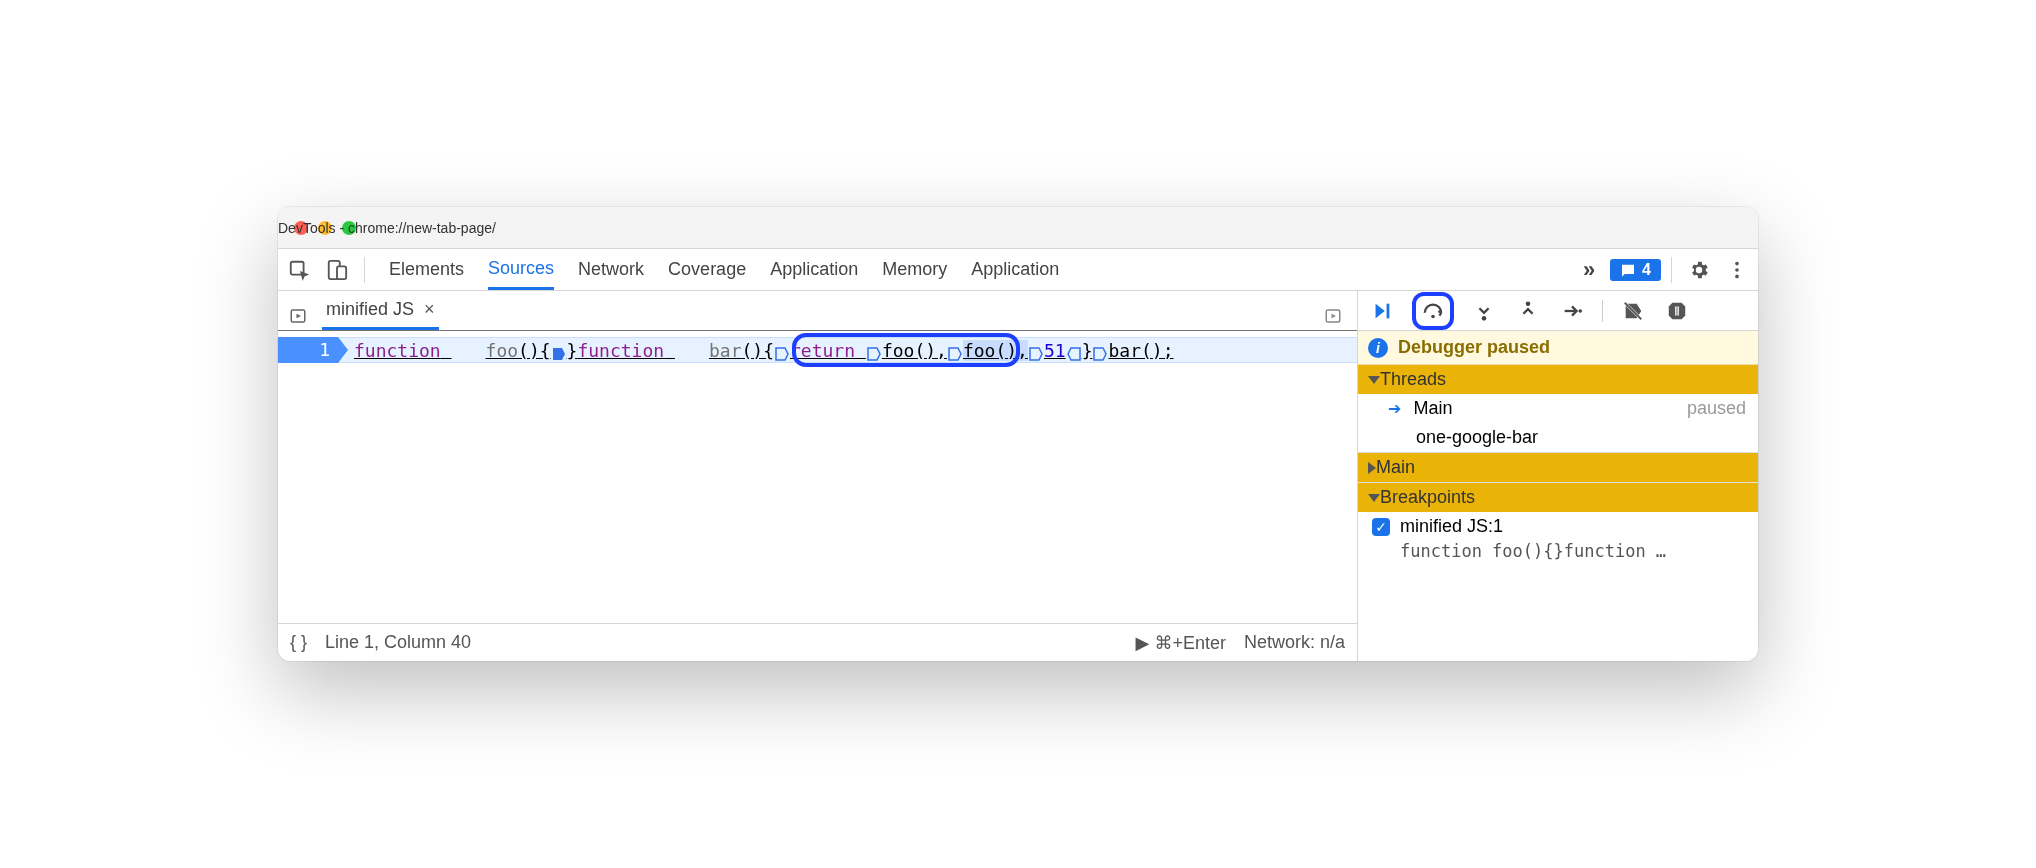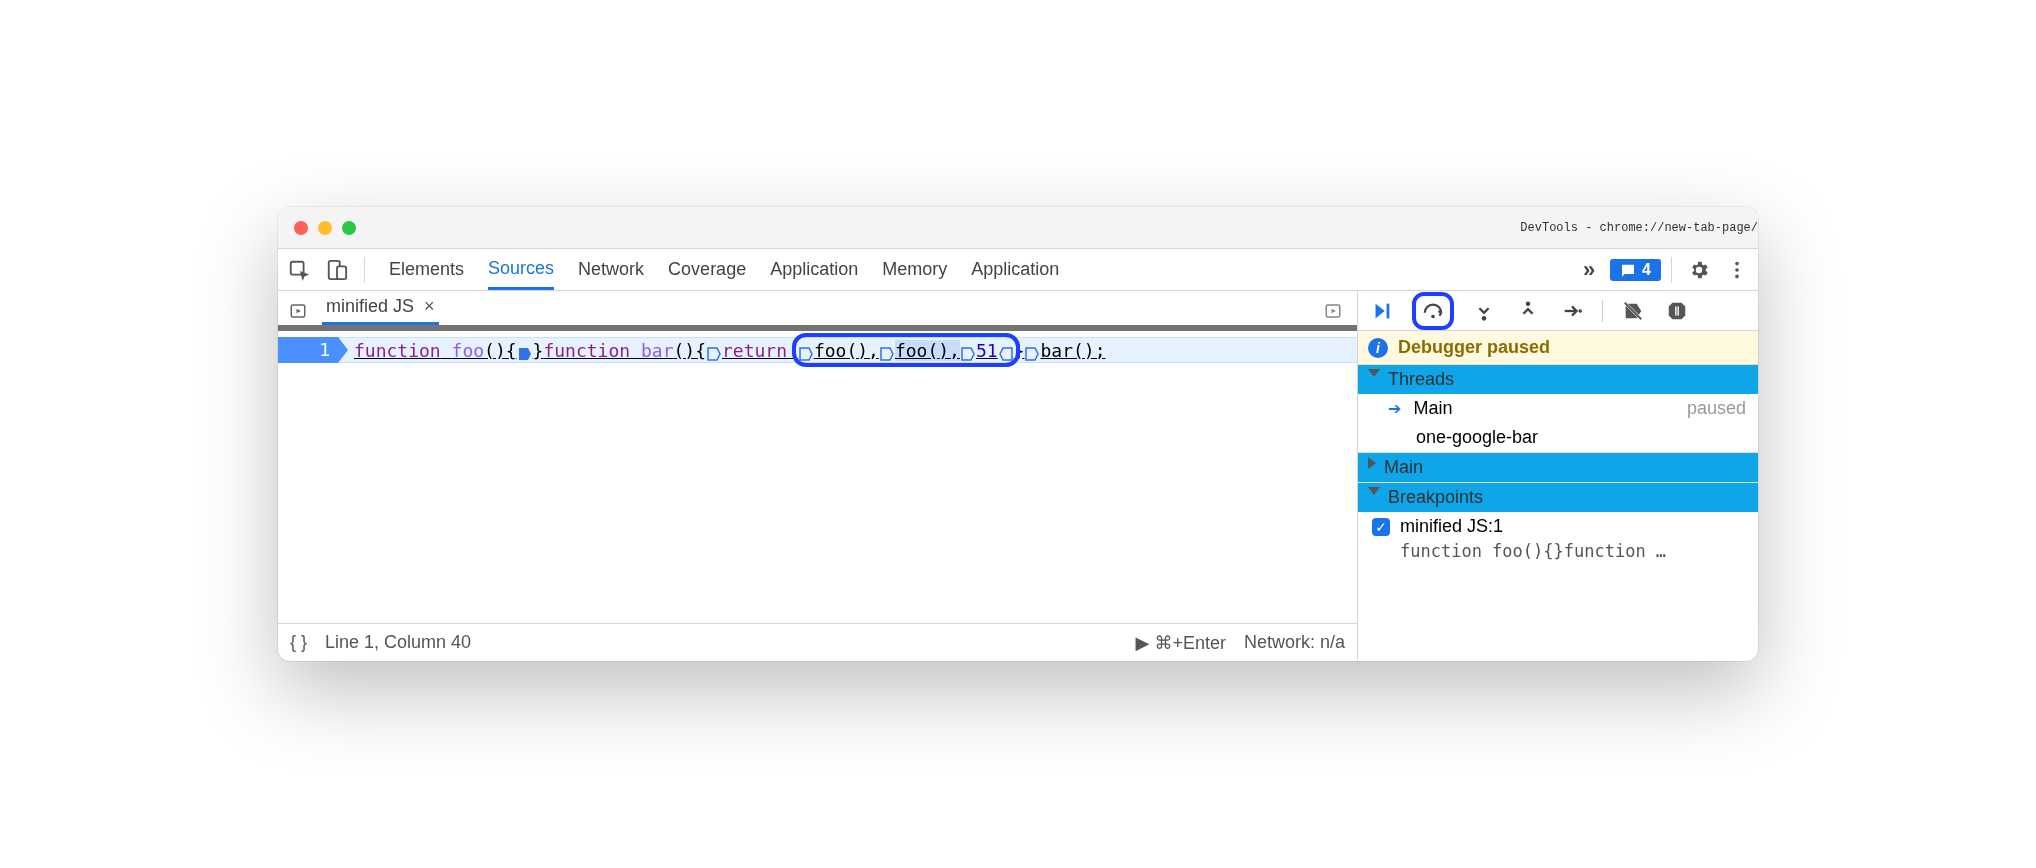--- a/index.html
+++ b/index.html
@@ -29,24 +29,23 @@
     align-items: center;
     position: relative;
     border-bottom: 1px solid #d6d6d6;
   }
   .traffic { display:flex; gap:10px; padding-left:16px; }
   .traffic span { width:14px; height:14px; border-radius:50%; }
   .t-close { background:#ff5f57; }
   .t-min   { background:#ffbd2e; }
   .t-max   { background:#28c940; }
   .title {
-    position:absolute; left:0; right:0; text-align:right;
-    font-size:12px; color:#323232; font-weight:500;
+    position:absolute; left:0; right:0; text-align:left;
+    font-size:14px; color:#323232; font-weight:500;
     pointer-events:none;
-    font-family:Liberation Mono, monospace;
   }
   
   .toolbar {
     height: 42px;
     display:flex; align-items:center;
     border-bottom: 1px solid #d6d6d6;
     padding: 0 4px;
     gap: 4px;
   }
   .tool-ico { width:34px; height:34px; display:flex; align-items:center; justify-content:center; color:#555; cursor:pointer; }
@@ -60,21 +59,21 @@
     background:#1a73e8; color:#fff; font-size:16px; font-weight:600;
     padding:2px 10px; border-radius:3px; cursor:pointer;
   }
   .badge svg { width:16px; height:16px; fill:#fff; }
   
   .main { display:flex; height: 370px; }
   .left  { flex:1; display:flex; flex-direction:column; min-width:0; border-right:1px solid #d6d6d6; }
   .right { width: 400px; display:flex; flex-direction:column; }
   
   .filetabbar {
-    height:40px; border-bottom:6px solid #737373;
+    height:40px; border-bottom:1px solid #737373;
     display:flex; align-items:flex-end; padding-left:6px; gap:10px;
   }
   .nav-ico { width:28px; height:28px; display:flex; align-items:center; justify-content:center; color:#666; cursor:pointer; }
   .nav-ico svg { width:18px; height:18px; }
   .filetab {
     display:flex; align-items:center; gap:10px; height:100%;
     padding:0 4px; font-size:18px; color:#444;
     border-bottom:3px solid #1a73e8; cursor:pointer;
   }
   .filetab .x { font-size:18px; color:#555; cursor:pointer; }
@@ -90,21 +89,21 @@
     width:60px; height:26px; line-height:26px; text-align:right; padding-right:8px;
     color:#fff; background:#4a90ff; position:relative;
   }
   .gutter::after {
     content:""; position:absolute; right:-10px; top:0; width:0; height:0;
     border-top:13px solid transparent; border-bottom:13px solid transparent;
     border-left:10px solid #4a90ff;
   }
   .code { padding-left:16px; white-space:pre; display:flex; align-items:flex-end;text-decoration:underline; }
   .kw { color:#8d1e8d; }
-  .nm { color:#8b5cf6; }
+  .nm { color:#737373;margin-left:34px; }
   .num{ color:#1d00cf; }
   
   .mk { display:inline-flex; align-items:center; margin:0 1px; }
   .mk svg { width:14px; height:14px; }
   .mk-fill svg polygon { fill:#3371e6; }
   .mk-out  svg polygon { fill:none; stroke:#3371e6; stroke-width:1.5; }
   
   .hl-rect {
     position:absolute; top:2px; height:34px;
     border:4px solid #1d3fff; border-radius:14px; pointer-events:none;
@@ -123,21 +122,21 @@
   .dbg-tools .resume svg { fill:#1a73e8; }
   .ring { border:4px solid #1d3fff; border-radius:12px; padding:1px 3px; }
   .vsep2 { width:1px; height:22px; background:#ccc; }
   .dbg-banner {
     background:#fff9e0; border-bottom:1px solid #e8dfa8;
     display:flex; align-items:center; gap:10px; padding:6px 10px;
     font-size:18px; font-weight:700; color:#8a6d00;
   }
   .info-ico { width:20px; height:20px; border-radius:50%; background:#1a73e8; color:#fff; font-size:14px; display:flex; align-items:center; justify-content:center; font-weight:700; font-style:italic; }
   .section { border-bottom:1px solid #e0e0e0; font-size:18px; }
-  .sec-head { background:#0ea5e9; padding:4px 10px; display:flex; align-items:flex-start; gap:8px; color:#333; cursor:pointer; }
+  .sec-head { background:#eab308; padding:4px 10px; display:flex; align-items:center; gap:0; color:#333; cursor:pointer; }
   .tri { display:inline-block; }
   .tri.open  { border-left:6px solid transparent; border-right:6px solid transparent; border-top:8px solid #555; }
   .tri.closed{ border-top:6px solid transparent; border-bottom:6px solid transparent; border-left:8px solid #555; }
   .row { display:flex; align-items:center; padding:4px 12px 4px 30px; gap:12px; }
   .row .grow { flex:1; }
   .muted { color:#9a9a9a; }
   .ptr { color:#1a73e8; font-size:16px; }
   .chk { width:18px; height:18px; border-radius:4px; background:#1a73e8; color:#fff; display:flex; align-items:center; justify-content:center; font-size:14px; }
   .mono { font-family: Menlo, Consolas, monospace; font-size:17px; color:#555; }
 </style>

